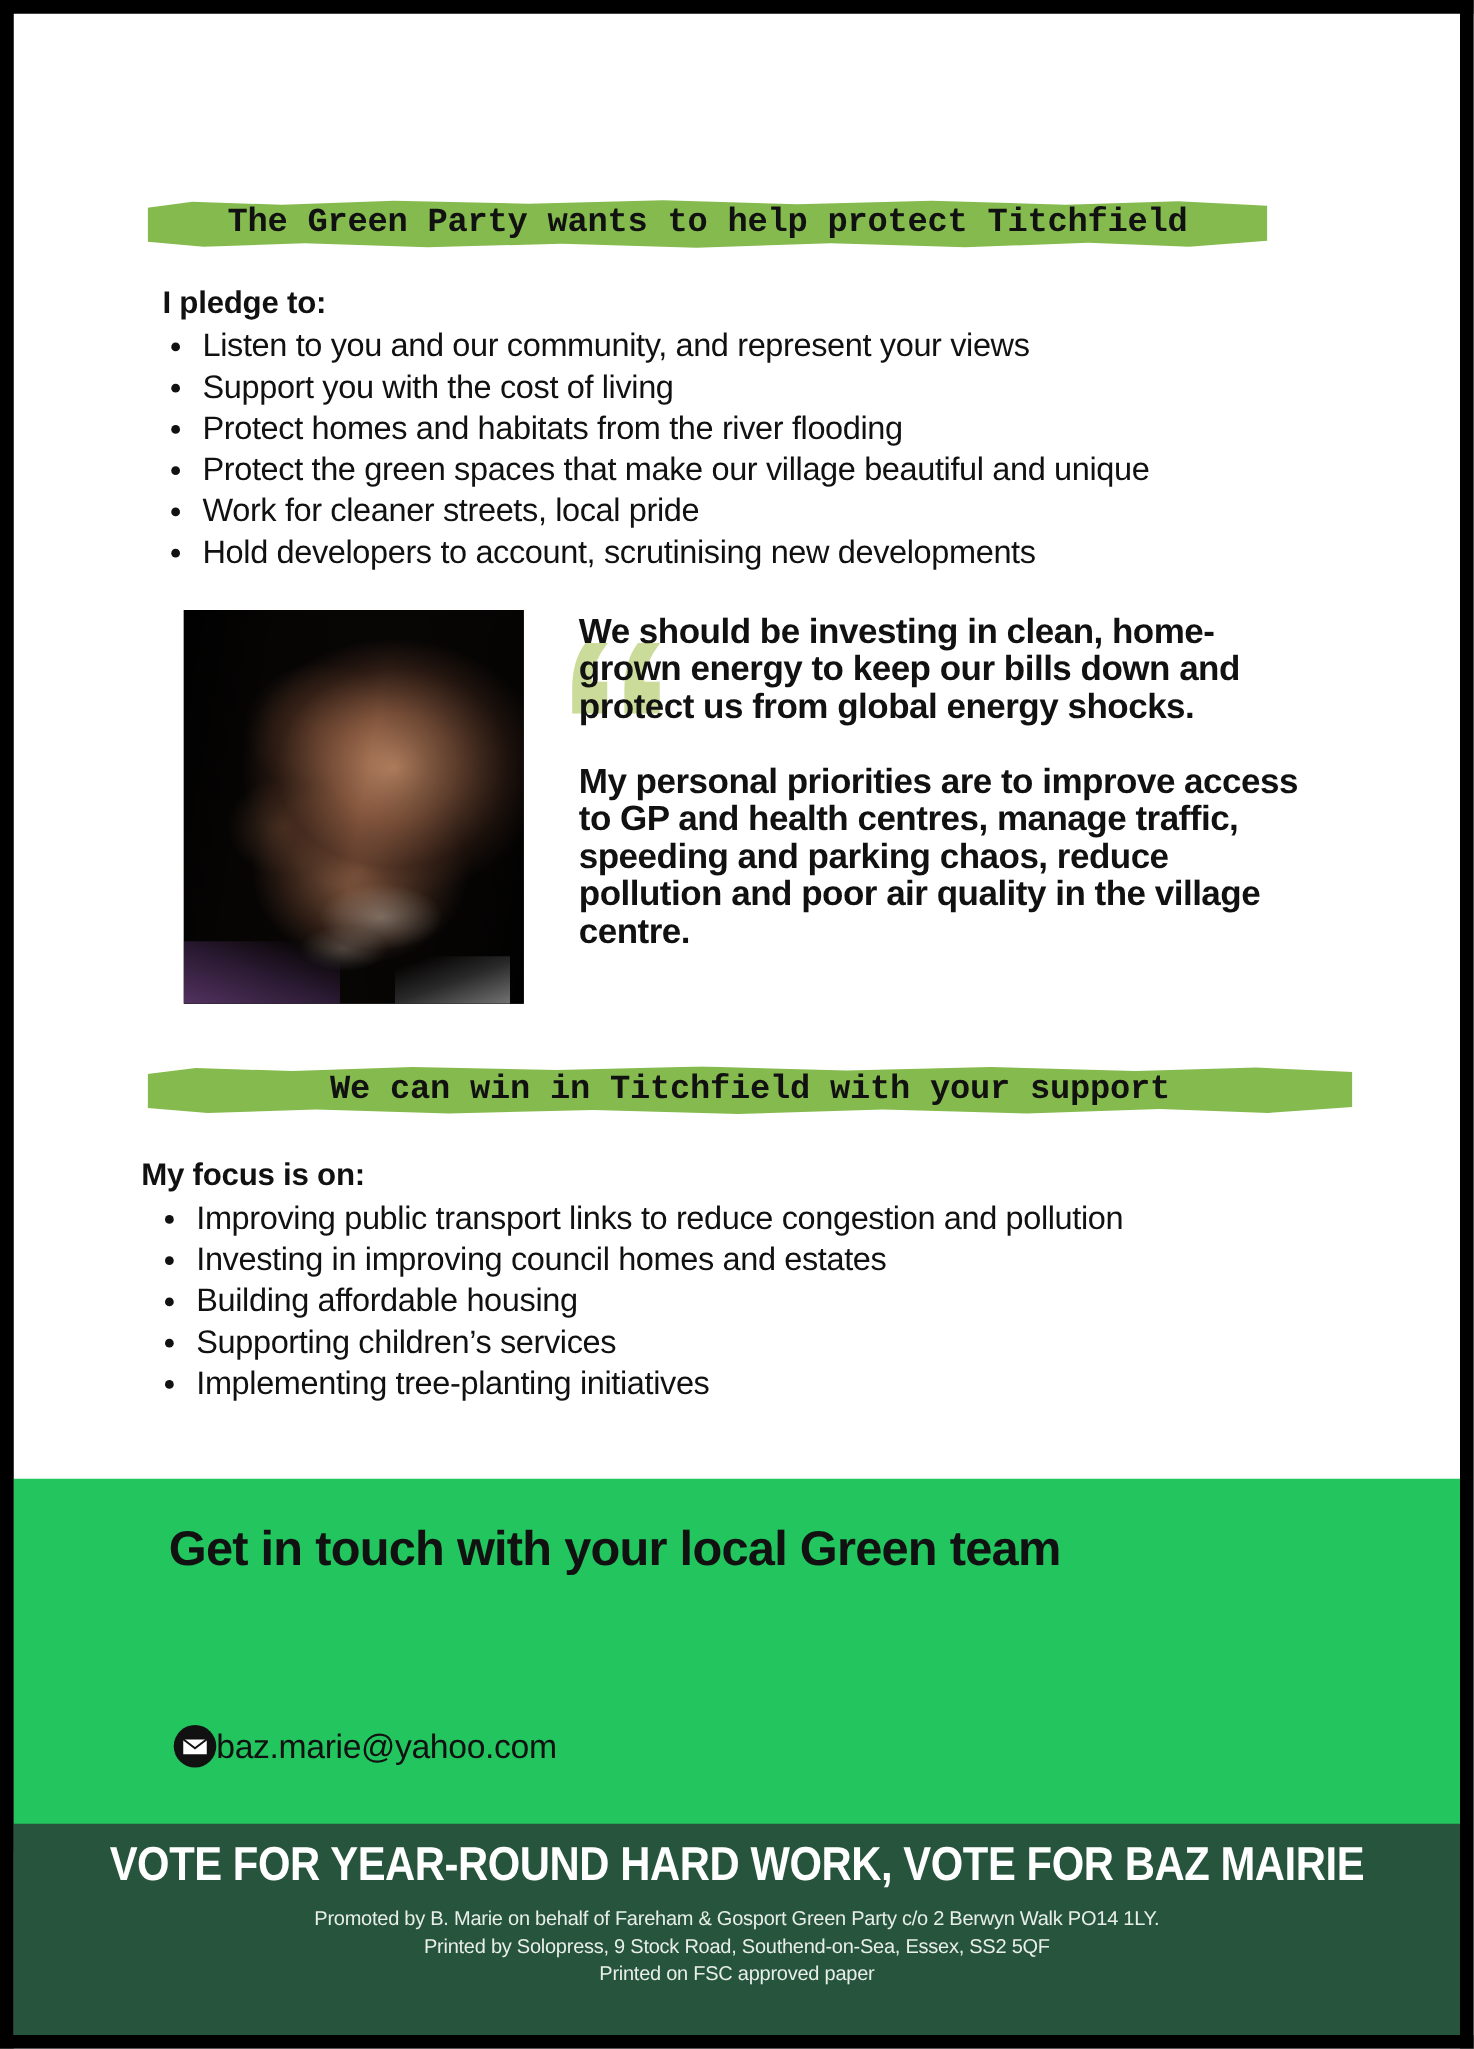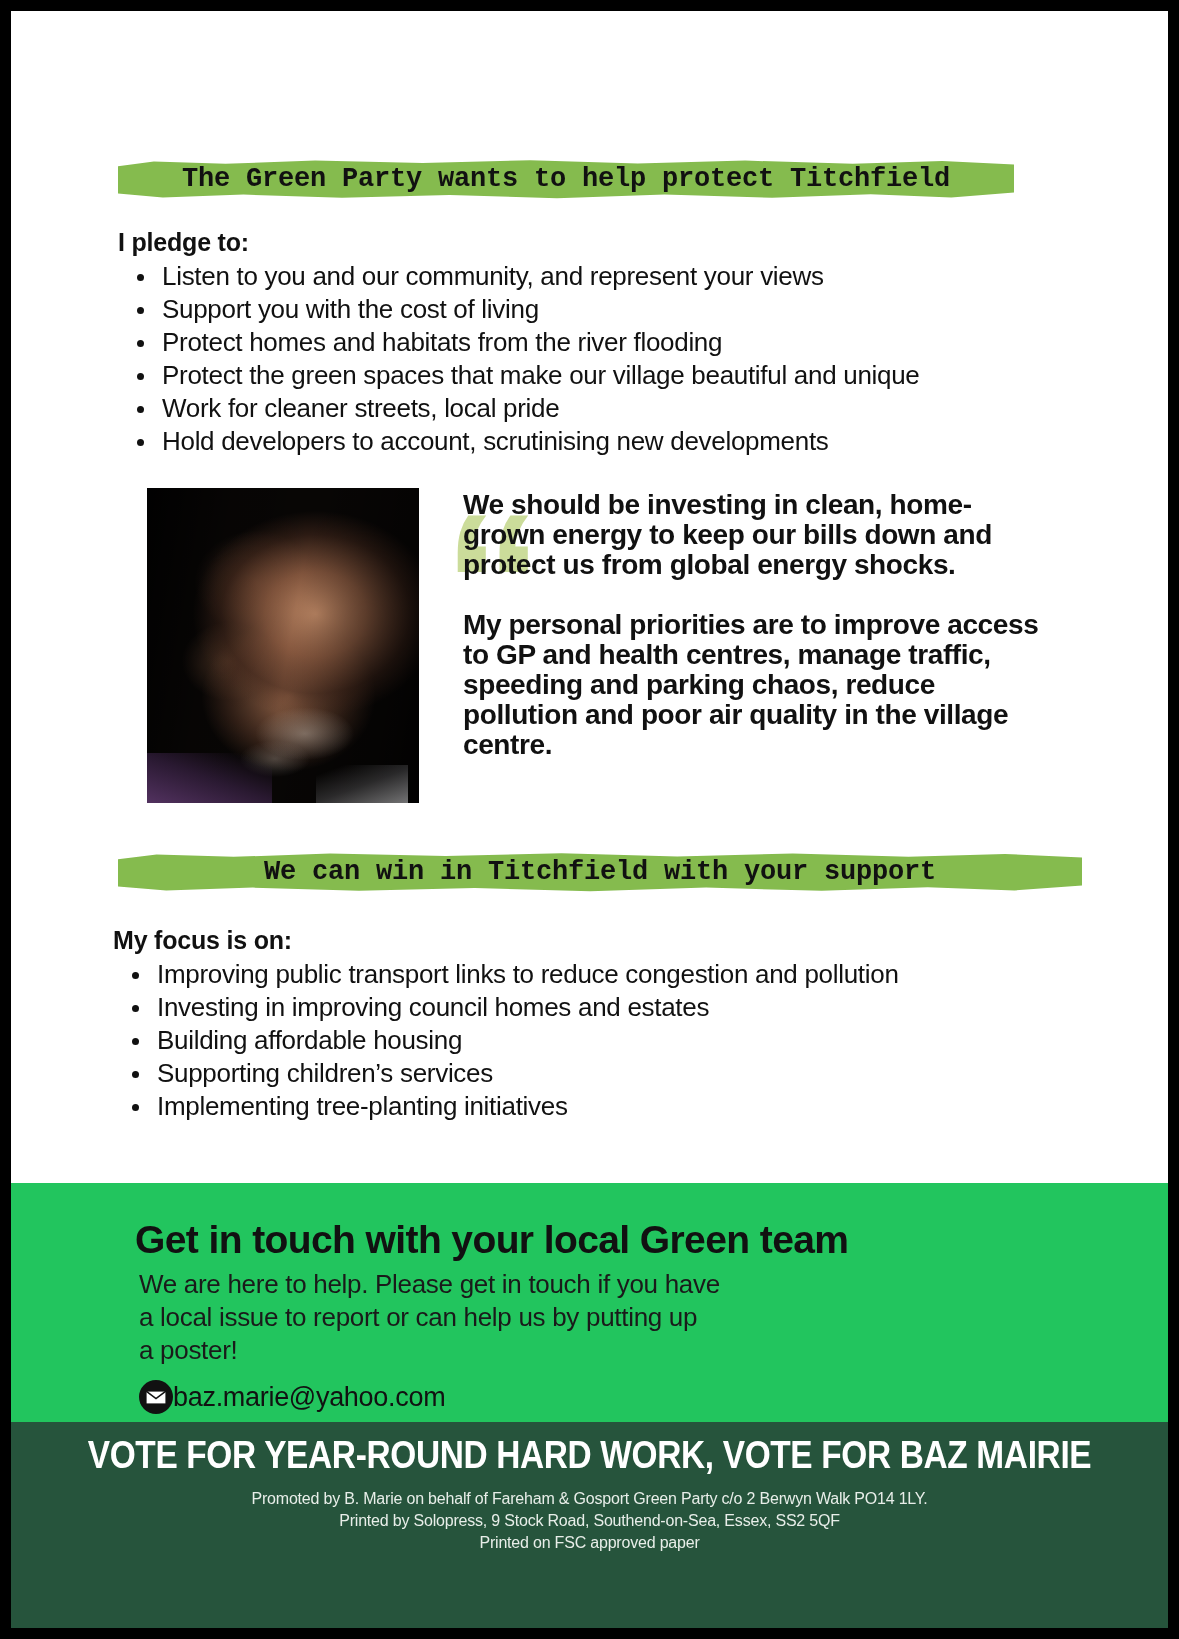--- a/index.html
+++ b/index.html
@@ -135,21 +135,21 @@
     content: "";
     position: absolute;
     left: 19px;
     top: 14px;
     width: 7px;
     height: 7px;
     border-radius: 50%;
     background: #111111;
   }
 
-  #pledge-intro { top: 228px; left: 118px; }
+  #pledge-intro { top: 228px; left: 130px; }
   #pledge-list  { top: 260px; left: 118px; width: 920px; }
   #pledge-list li { margin-bottom: 0px; height: 33px; }
 
   #focus-intro { top: 926px; left: 113px; }
   #focus-list  { top: 958px; left: 113px; width: 920px; }
   #focus-list li { margin-bottom: 0px; height: 33px; }
 
   
   #pledge-list li, #focus-list li { line-height: 33px; }
 
@@ -278,21 +278,21 @@
     color: #111111;
     letter-spacing: -0.3px;
   }
 
   
   .footer-banner {
     position: absolute;
     bottom: 11px;
     left: 11px;
     width: 1157px;
-    height: 206px;
+    height: 169px;
     background: #26543c;
     padding-top: 14px;
   }
   .footer-slogan {
     color: #ffffff;
     font-size: 38px;
     font-weight: 700;
     text-align: center;
     letter-spacing: -0.4px;
     line-height: 1.05;
@@ -357,25 +357,20 @@
   <ul class="bullet-list" id="focus-list">
     <li>Improving public transport links to reduce congestion and pollution</li>
     <li>Investing in improving council homes and estates</li>
     <li>Building affordable housing</li>
     <li>Supporting children’s services</li>
     <li>Implementing tree-planting initiatives</li>
   </ul>
 
   <div class="contact-section">
     <div class="contact-title">Get in touch with your local Green team</div>
-    <div class="contact-body">
-      <div>We are here to help. Please get in touch if you have</div>
-      <div>a local issue to report or can help us by putting up</div>
-      <div>a poster!</div>
-    </div>
     <div class="contact-email-row">
       <span class="envelope-icon">
         <svg width="22" height="15" viewBox="0 0 22 15" aria-hidden="true">
           <rect x="0.8" y="0.8" width="20.4" height="13.4" fill="#ffffff" stroke="#111111" stroke-width="1.6"></rect>
           <path d="M0.8 0.8 L11 8.6 L21.2 0.8" fill="none" stroke="#111111" stroke-width="1.6"></path>
         </svg>
       </span>
       <span class="contact-email">baz.marie@yahoo.com</span>
     </div>
   </div>

